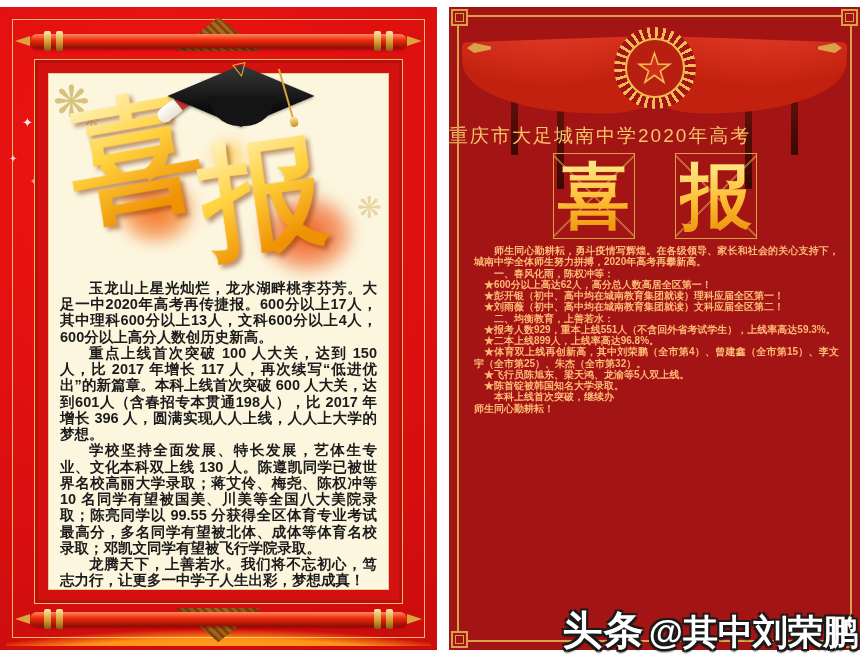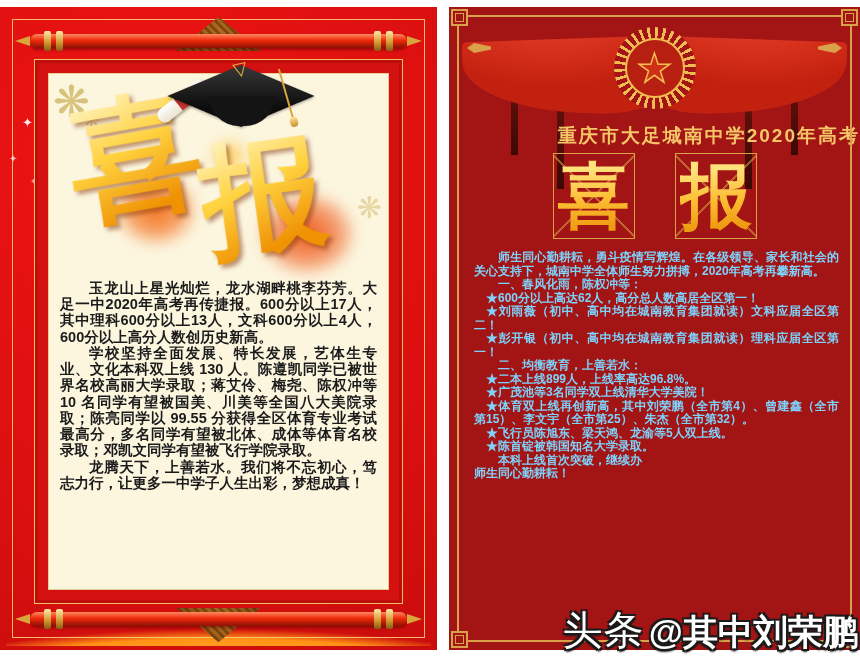--- a/index.html
+++ b/index.html
@@ -97,44 +97,44 @@
   .hook{position:absolute;top:36px;width:24px;height:10px;background:#d9a24a;z-index:3;
     clip-path:polygon(0 50%,30% 0,100% 35%,100% 65%,30% 100%);}
   .hk-l{left:18px;} .hk-r{right:18px;transform:scaleX(-1);}
 
   .emblem{position:absolute;left:50%;top:20px;margin-left:-41px;width:82px;height:82px;border-radius:50%;
     background:repeating-conic-gradient(#f2bc52 0deg 4.5deg, #a31414 4.5deg 12deg);z-index:3;}
   .emblem-inner{position:absolute;inset:11px;border-radius:50%;background:#b71f10;border:2px solid #f2bc52;
     display:flex;align-items:center;justify-content:center;}
   .emblem-star{font-size:40px;color:#cf2f17;-webkit-text-stroke:1.5px #f2bc52;line-height:1;}
 
-  .rp-school{position:absolute;left:0;right:0;top:116px;text-align:right;z-index:4;
-    color:#f5c668;font-size:19px;font-weight:bold;letter-spacing:2px;}
+  .rp-school{position:absolute;left:0;right:0;top:116px;text-align:left;z-index:4;
+    color:#f5c668;font-size:19px;font-weight:normal;letter-spacing:2px;}
   .rp-banner{position:absolute;left:0;right:0;top:146px;display:flex;justify-content:center;gap:40px;z-index:4;}
   .bbox{position:relative;width:80px;height:84px;border:1px solid #d9a24a;
     background:linear-gradient(45deg,transparent 48.8%,rgba(217,162,74,.55) 49.4% 50.6%,transparent 51.2%),
                linear-gradient(-45deg,transparent 48.8%,rgba(217,162,74,.55) 49.4% 50.6%,transparent 51.2%);
     display:flex;align-items:center;justify-content:center;}
   .bbox i{font-style:normal;font-weight:900;font-size:72px;line-height:1;
     background:linear-gradient(175deg,#ffe27a 15%,#fcbe33 55%,#ef9b12 90%);
     -webkit-background-clip:text;background-clip:text;color:transparent;}
 
-  .rp-body{position:absolute;left:25px;right:21px;top:244px;z-index:4;
-    color:#7dd3fc;font-size:12px;line-height:1.125;text-align:justify;font-weight:600;}
+  .rp-body{position:absolute;left:25px;right:21px;top:238px;z-index:4;
+    color:#fdba74;font-size:10px;line-height:1.125;text-align:justify;font-weight:600;}
   .rp-body p{margin:0;}
   .rp-intro{text-indent:2em;}
   .rp-head{text-indent:2em;font-weight:800;}
   .rp-item{text-indent:1em;}
   .rp-close1{text-indent:2em;}
   .rp-close2{text-indent:0;}
 
   
   .watermark{position:absolute;right:2px;bottom:2px;z-index:20;white-space:nowrap;color:#fff;
     text-shadow:-2px -2px 0 #1a1a1a,2px -2px 0 #1a1a1a,-2px 2px 0 #1a1a1a,2px 2px 0 #1a1a1a,0 3px 2px #1a1a1a;}
-  .wm-brand{font-size:40px;font-weight:400;letter-spacing:1px;margin-left:18px;}
+  .wm-brand{font-size:40px;font-weight:700;letter-spacing:1px;margin-left:18px;}
   .wm-handle{font-size:35px;font-weight:800;}
 </style>
 </head>
 <body>
 
 <div class="canvas">
 
   <div class="poster-left">
     <div class="lp-wave"></div>
     <div class="lp-goldline"></div>
@@ -169,20 +169,21 @@
         <div class="gradcap">
           <span class="diploma"></span>
           <span class="cap-board"></span>
           <span class="cap-logo">▽</span>
           <span class="cap-body"></span>
           <span class="cap-tassel"></span>
         </div>
 
         <div class="lp-text">
           <p>玉龙山上星光灿烂，龙水湖畔桃李芬芳。大足一中2020年高考再传捷报。600分以上17人，其中理科600分以上13人，文科600分以上4人，600分以上高分人数创历史新高。</p>
+          <p>重点上线首次突破 100 人大关，达到 150 人，比 2017 年增长 117 人，再次续写“低进优出”的新篇章。本科上线首次突破 600 人大关，达到601人（含春招专本贯通198人），比 2017 年增长 396 人，圆满实现人人上线，人人上大学的梦想。</p>
           <p>学校坚持全面发展、特长发展，艺体生专业、文化本科双上线 130 人。陈遵凯同学已被世界名校高丽大学录取；蒋艾伶、梅尧、陈权冲等 10 名同学有望被国美、川美等全国八大美院录取；陈亮同学以 99.55 分获得全区体育专业考试最高分，多名同学有望被北体、成体等体育名校录取；邓凯文同学有望被飞行学院录取。</p>
           <p>龙腾天下，上善若水。我们将不忘初心，笃志力行，让更多一中学子人生出彩，梦想成真！</p>
         </div>
       </div>
     </div>
 
     <div class="lattice lat-bottom"></div>
     <div class="rod rod-bottom">
       <span class="finial f-l"></span>
       <span class="finial f-r"></span>
@@ -217,25 +218,25 @@
         </span>
       <span class="bbox">
           <i>报</i>
         </span>
     </div>
 
     <div class="rp-body">
       <p class="rp-intro">师生同心勤耕耘，勇斗疫情写辉煌。在各级领导、家长和社会的关心支持下，城南中学全体师生努力拼搏，2020年高考再攀新高。</p>
       <p class="rp-head">一、春风化雨，陈权冲等：</p>
       <p class="rp-item">★600分以上高达62人，高分总人数高居全区第一！</p>
+      <p class="rp-item">★彭开银（初中、高中均在城南教育集团就读）理科应届全区第一！</p>
       <p class="rp-item">★刘雨薇（初中、高中均在城南教育集团就读）文科应届全区第二！</p>
-      <p class="rp-item">★彭开银（初中、高中均在城南教育集团就读）理科应届全区第一！</p>
       <p class="rp-head">二、均衡教育，上善若水：</p>
+      <p class="rp-item">★报考人数929，重本上线551人（不含回外省考试学生），上线率高达59.3%。</p>
       <p class="rp-item">★二本上线899人，上线率高达96.8%。</p>
-      <p class="rp-item">★广茂池等3名同学双上线清华大学美院！</p>
       <p class="rp-item">★体育双上线再创新高，其中刘荣鹏（全市第4）、曾建鑫（全市第15）、李文宇（全市第25）、朱杰（全市第32）。</p>
       <p class="rp-item">★飞行员陈旭东、梁天鸿、龙渝等5人双上线。</p>
       <p class="rp-item">★陈首锭被韩国知名大学录取。</p>
       <p class="rp-close1">本科上线首次突破，继续办</p>
       <p class="rp-close2">师生同心勤耕耘！</p>
     </div>
 
     <div class="rp-border">
       <span class="knot k-tl"></span>
       <span class="knot k-tr"></span>

